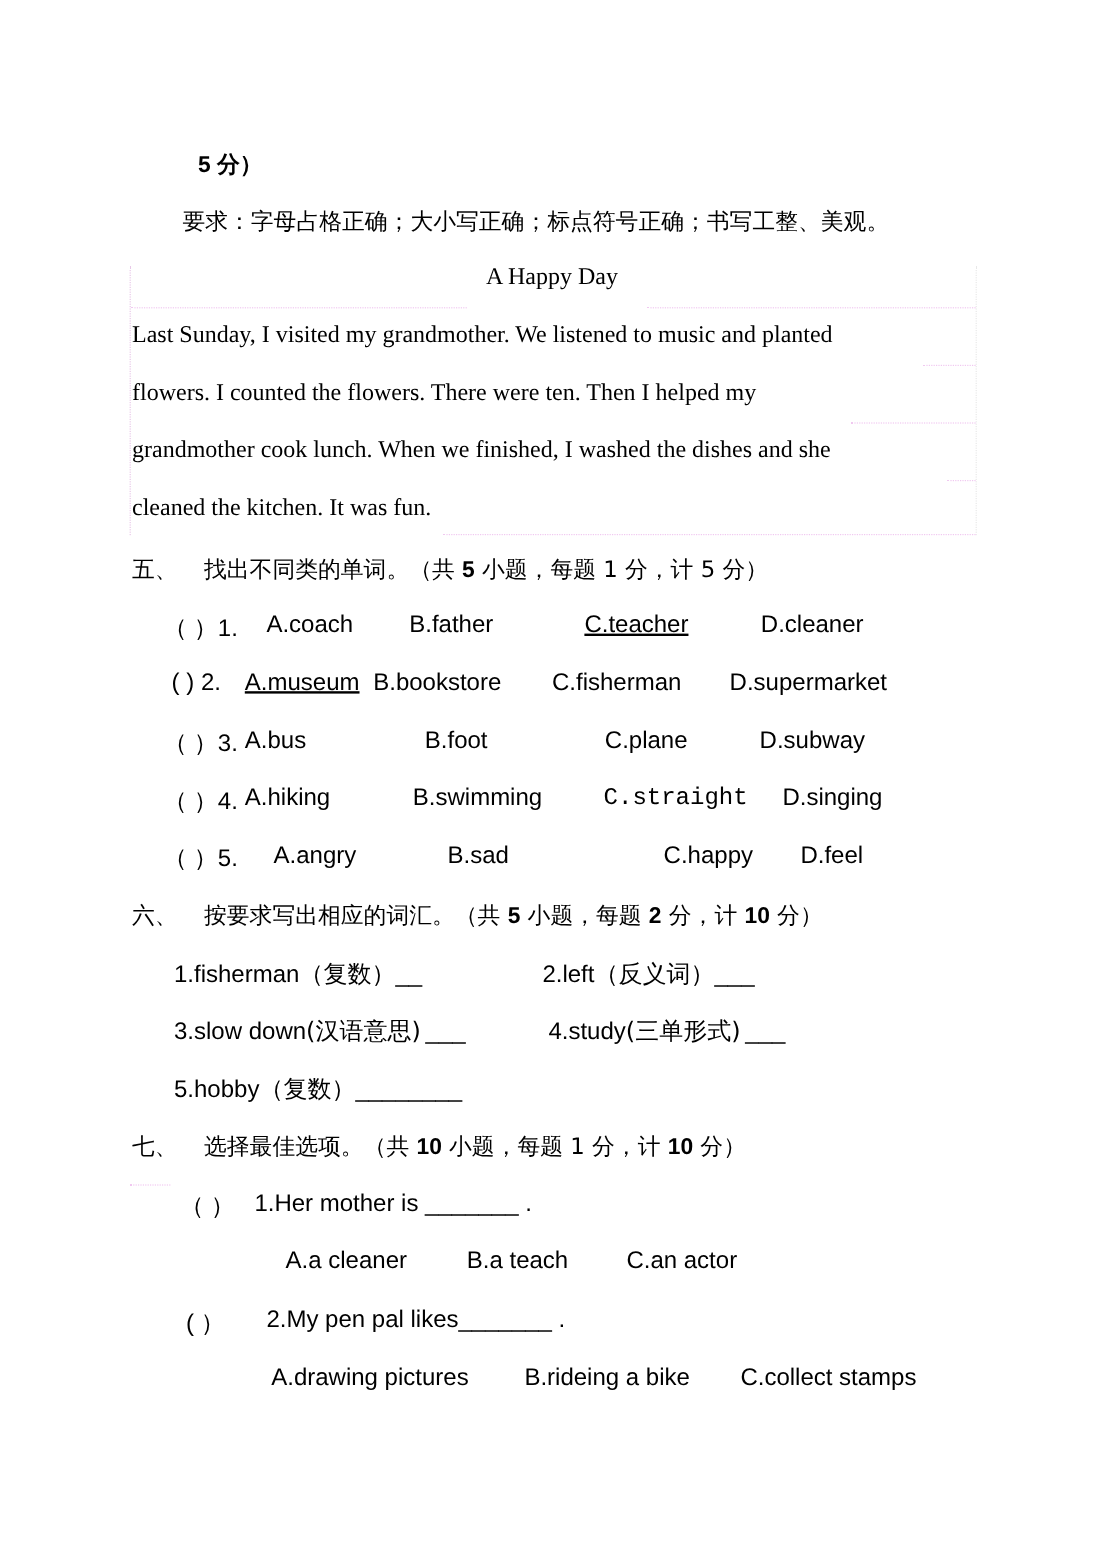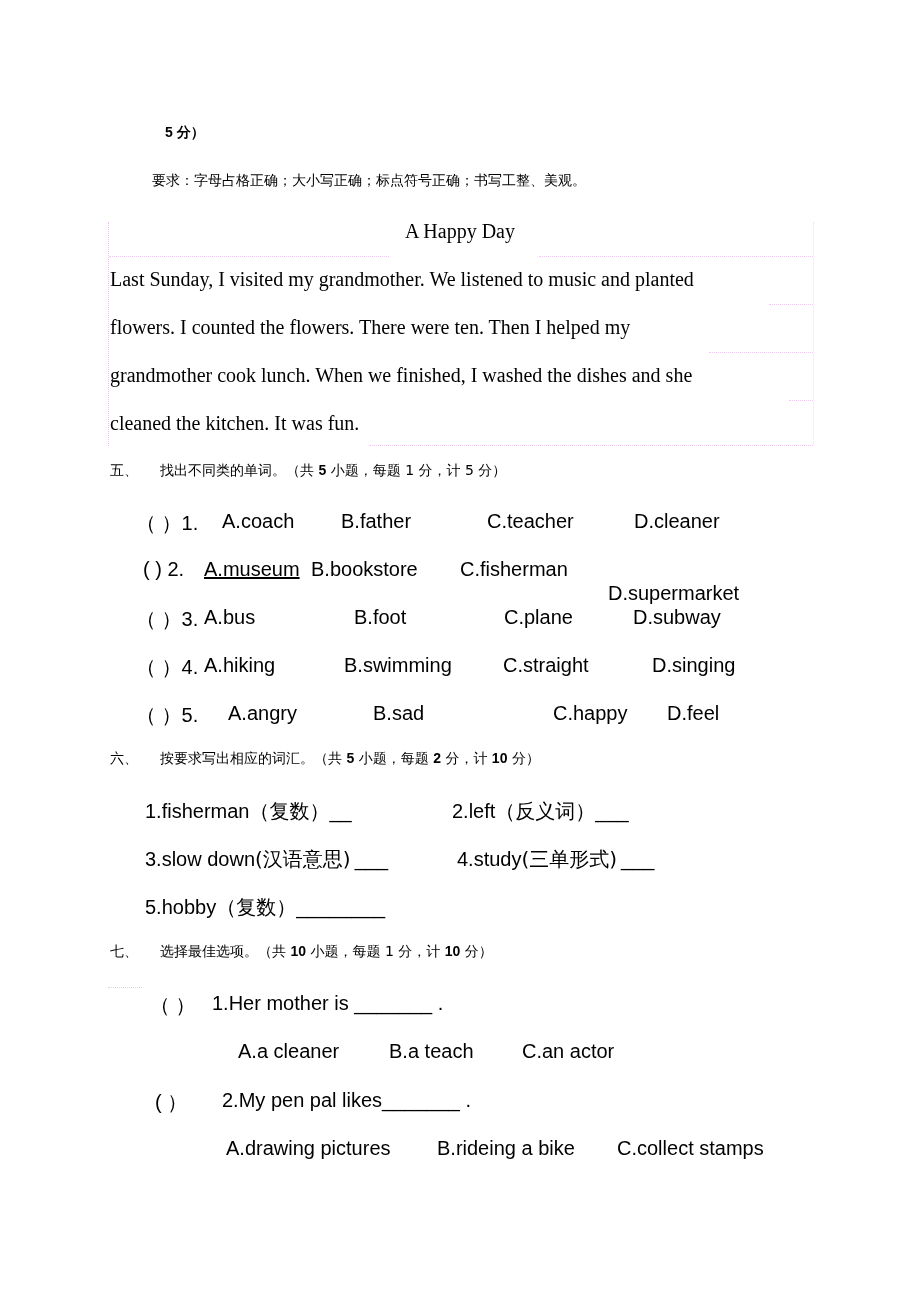--- a/index.html
+++ b/index.html
@@ -1,21 +1,21 @@
 <!DOCTYPE html>
 <html><head>
   <meta charset="utf-8">
   <style>
     html, body { margin: 0; padding: 0; background: #ffffff; }
     body { width: 920px; height: 1302px; position: relative; overflow: hidden; color: #000; }
     .abs { position: absolute; white-space: nowrap; }
     .sans { font-family: "Liberation Sans", "DejaVu Sans", sans-serif; }
     .bold { font-weight: bold; }
     .q { font-size: 20px; font-family: "Liberation Sans", "DejaVu Sans", sans-serif; }
-    .head { font-size: 14px; font-family: "DejaVu Sans", sans-serif; }
+    .head { font-size: 19px; font-family: "DejaVu Sans", sans-serif; }
     .small { font-size: 20px; font-family: "DejaVu Sans", sans-serif; }
     .passage-box {
       position: absolute; left: 108px; top: 222px; width: 704px; height: 224px;
       border-left: 1px dotted #e8c8e8; border-right: 1px dotted #e8e8e8;
     }
     .dots { position: absolute; height: 0; border-top: 1px dotted #f0c8f0; }
     .passage { font-size: 20px; font-family: "Liberation Serif", "DejaVu Serif", serif; }
   </style>
 </head>
 <body>
@@ -41,42 +41,42 @@
 <div class="abs passage" style="left:110px; top:412px;">cleaned the kitchen. It was fun.</div>
 
 <div class="abs head" style="left:110px; top:462px;">
   <span>五、</span><span style="display:inline-block;width:22px;"></span><span>找出不同类的单词。（共 </span><span class="bold sans">5</span><span> 小题，每题 1 分，计 5 分）</span>
 </div>
 
 <div>
   <div class="abs q" style="left:136px; top:510px;">（  ）1.</div>
   <div class="abs q" style="left:222px; top:510px;">A.coach</div>
   <div class="abs q" style="left:341px; top:510px;">B.father</div>
-  <div class="abs q" style="left:487px; top:510px;">C.teacher</div>
+  <div class="abs q" style="left:487px; top:510px;text-decoration:underline;">C.teacher</div>
   <div class="abs q" style="left:634px; top:510px;">D.cleaner</div>
 </div>
 <div>
   <div class="abs q" style="left:143px; top:558px;">( ) 2.</div>
   <div class="abs q" style="left:204px; top:558px;text-decoration:underline;">A.museum</div>
   <div class="abs q" style="left:311px; top:558px;">B.bookstore</div>
   <div class="abs q" style="left:460px; top:558px;">C.fisherman</div>
-  <div class="abs q" style="left:608px; top:582px;">D.supermarket</div>
+  <div class="abs q" style="left:608px; top:558px;">D.supermarket</div>
 </div>
 <div>
   <div class="abs q" style="left:136px; top:606px;">（  ）3.</div>
   <div class="abs q" style="left:204px; top:606px;">A.bus</div>
   <div class="abs q" style="left:354px; top:606px;">B.foot</div>
   <div class="abs q" style="left:504px; top:606px;">C.plane</div>
   <div class="abs q" style="left:633px; top:606px;">D.subway</div>
 </div>
 <div>
   <div class="abs q" style="left:136px; top:654px;">（  ）4.</div>
   <div class="abs q" style="left:204px; top:654px;">A.hiking</div>
   <div class="abs q" style="left:300px; top:654px;margin-left:44px;">B.swimming</div>
-  <div class="abs q" style="left:503px; top:654px;">C.straight</div>
+  <div class="abs q" style="left:503px; top:654px;font-family:Liberation Mono, monospace;">C.straight</div>
   <div class="abs q" style="left:652px; top:654px;">D.singing</div>
 </div>
 <div>
   <div class="abs q" style="left:136px; top:702px;">（  ）5.</div>
   <div class="abs q" style="left:204px; top:702px;margin-left:24px;">A.angry</div>
   <div class="abs q" style="left:373px; top:702px;">B.sad</div>
   <div class="abs q" style="left:517px; top:702px;margin-left:36px;">C.happy</div>
   <div class="abs q" style="left:651px; top:702px;margin-left:16px;">D.feel</div>
 </div>
 

